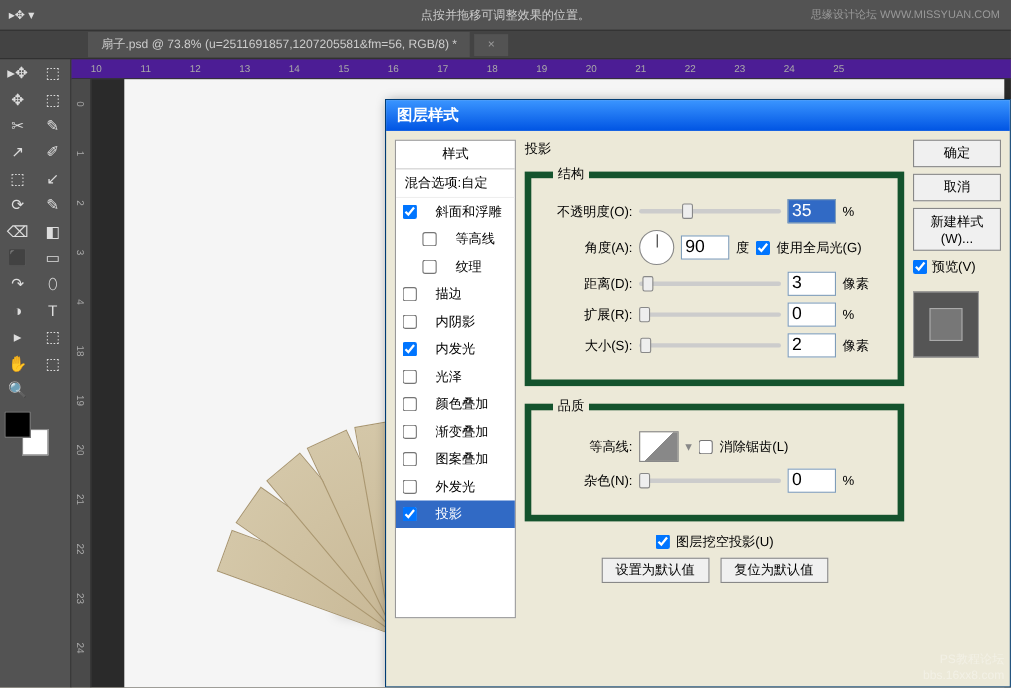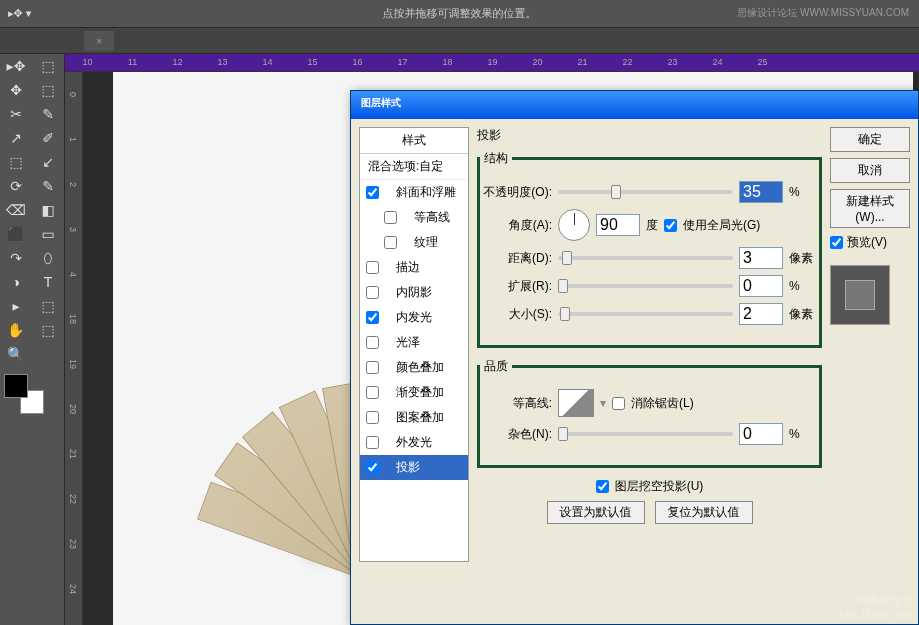--- a/index.html
+++ b/index.html
@@ -26,34 +26,34 @@
 .ruler-v { position: absolute; left: 65px; top: 72px; width: 18px; bottom: 0; background: #4a4a4a; border-right: 1px solid #333; color: #aaa; font-size: 9px; display: flex; flex-direction: column; }
 .ruler-v span { height: 45px; writing-mode: vertical-lr; text-align: center; padding-left: 3px; }
 
 .canvas { position: absolute; left: 83px; top: 72px; right: 0; bottom: 0; background: #2a2a2a; }
 .paper { position: absolute; left: 30px; top: 0; width: 800px; height: 553px; background: #f5f5f5; }
 .fan { position: absolute; left: 130px; top: 290px; width: 260px; height: 200px; }
 .fan-blade { position: absolute; bottom: 0; left: 50%; transform-origin: bottom center; width: 40px; height: 180px; background: linear-gradient(#d4c7a8, #c8b896); border: 1px solid #aa9770; }
 .fan-shadow { position: absolute; bottom: -5px; left: 60px; width: 200px; height: 20px; background: rgba(0,0,0,0.15); filter: blur(5px); border-radius: 50%; }
 
 .dialog { position: absolute; left: 350px; top: 90px; width: 569px; height: 535px; background: #ece9d8; border: 1px solid #003c74; box-shadow: 2px 2px 10px rgba(0,0,0,0.4); }
-.dialog-title { height: 28px; background: linear-gradient(#3a95ff, #0054e3); color: #fff; font-size: 10px; font-weight: bold; padding: 5px 10px; }
+.dialog-title { height: 28px; background: linear-gradient(#3a95ff, #0054e3); color: #fff; font-size: 14px; font-weight: bold; padding: 5px 10px; }
 .dialog-body { display: flex; padding: 8px; height: 451px; }
 
 .style-list { width: 110px; border: 1px solid #999; background: #fff; font-size: 12px; }
 .style-list .hdr { padding: 4px 8px; border-bottom: 1px solid #ccc; text-align: center; }
 .style-list .opt { padding: 4px 8px; border-bottom: 1px solid #eee; }
 .style-list .item { padding: 4px 6px; display: flex; align-items: center; gap: 17px; }
 .style-list .item.indent { padding-left: 24px; }
 .style-list .item.sel { background: #316ac5; color: #fff; }
 .style-list input[type=checkbox] { width: 13px; height: 13px; }
 
 .panel { flex: 1; margin-left: 8px; font-size: 12px; }
 .panel h4 { font-size: 12px; font-weight: normal; margin-bottom: 6px; }
-fieldset { border: 3px solid #14532d; padding: 8px 0 14px; margin-bottom: 10px; }
+fieldset { border: 6px solid #14532d; padding: 8px 20px 14px; margin-bottom: 10px; }
 legend { font-size: 12px; padding: 0 4px; }
 .frow { display: flex; align-items: center; margin: 6px 0; gap: 6px; }
 .frow .lbl { width: 72px; text-align: right; }
 .frow .slider { flex: 1; height: 4px; background: #ccc; position: relative; border-radius: 2px; }
 .frow .slider .thumb { position: absolute; top: -5px; width: 10px; height: 14px; background: #eee; border: 1px solid #888; border-radius: 2px; }
 .frow input[type=text] { width: 44px; border: 1px solid #7f9db9; padding: 1px 3px; font-size: 16px; text-align: left; }
 .frow input.sel { background: #316ac5; color: #fff; }
 .frow select { width: 88px; border: 1px solid #7f9db9; font-size: 12px; }
 .frow .swatch { width: 40px; height: 18px; background: #000; border: 1px solid #666; }
 .frow .unit { width: 30px; }
@@ -75,20 +75,21 @@
 </head>
 <body>
 
 <div class="top-menu">
   <span class="move-tool">▸✥ ▾</span>
 </div>
 <div class="top-hint">点按并拖移可调整效果的位置。</div>
 <div class="top-right">思缘设计论坛  WWW.MISSYUAN.COM</div>
 
 <div class="doc-tab">
+  <span>扇子.psd @ 73.8% (u=2511691857,1207205581&amp;fm=56, RGB/8) *</span>
   <span class="close-x">×</span>
 </div>
 
 <div class="toolbox" id="toolbox">
     <div class="row">
       <div class="cell">▸✥</div>
       <div class="cell">⬚</div>
     </div>
     <div class="row">
       <div class="cell">✥</div>

